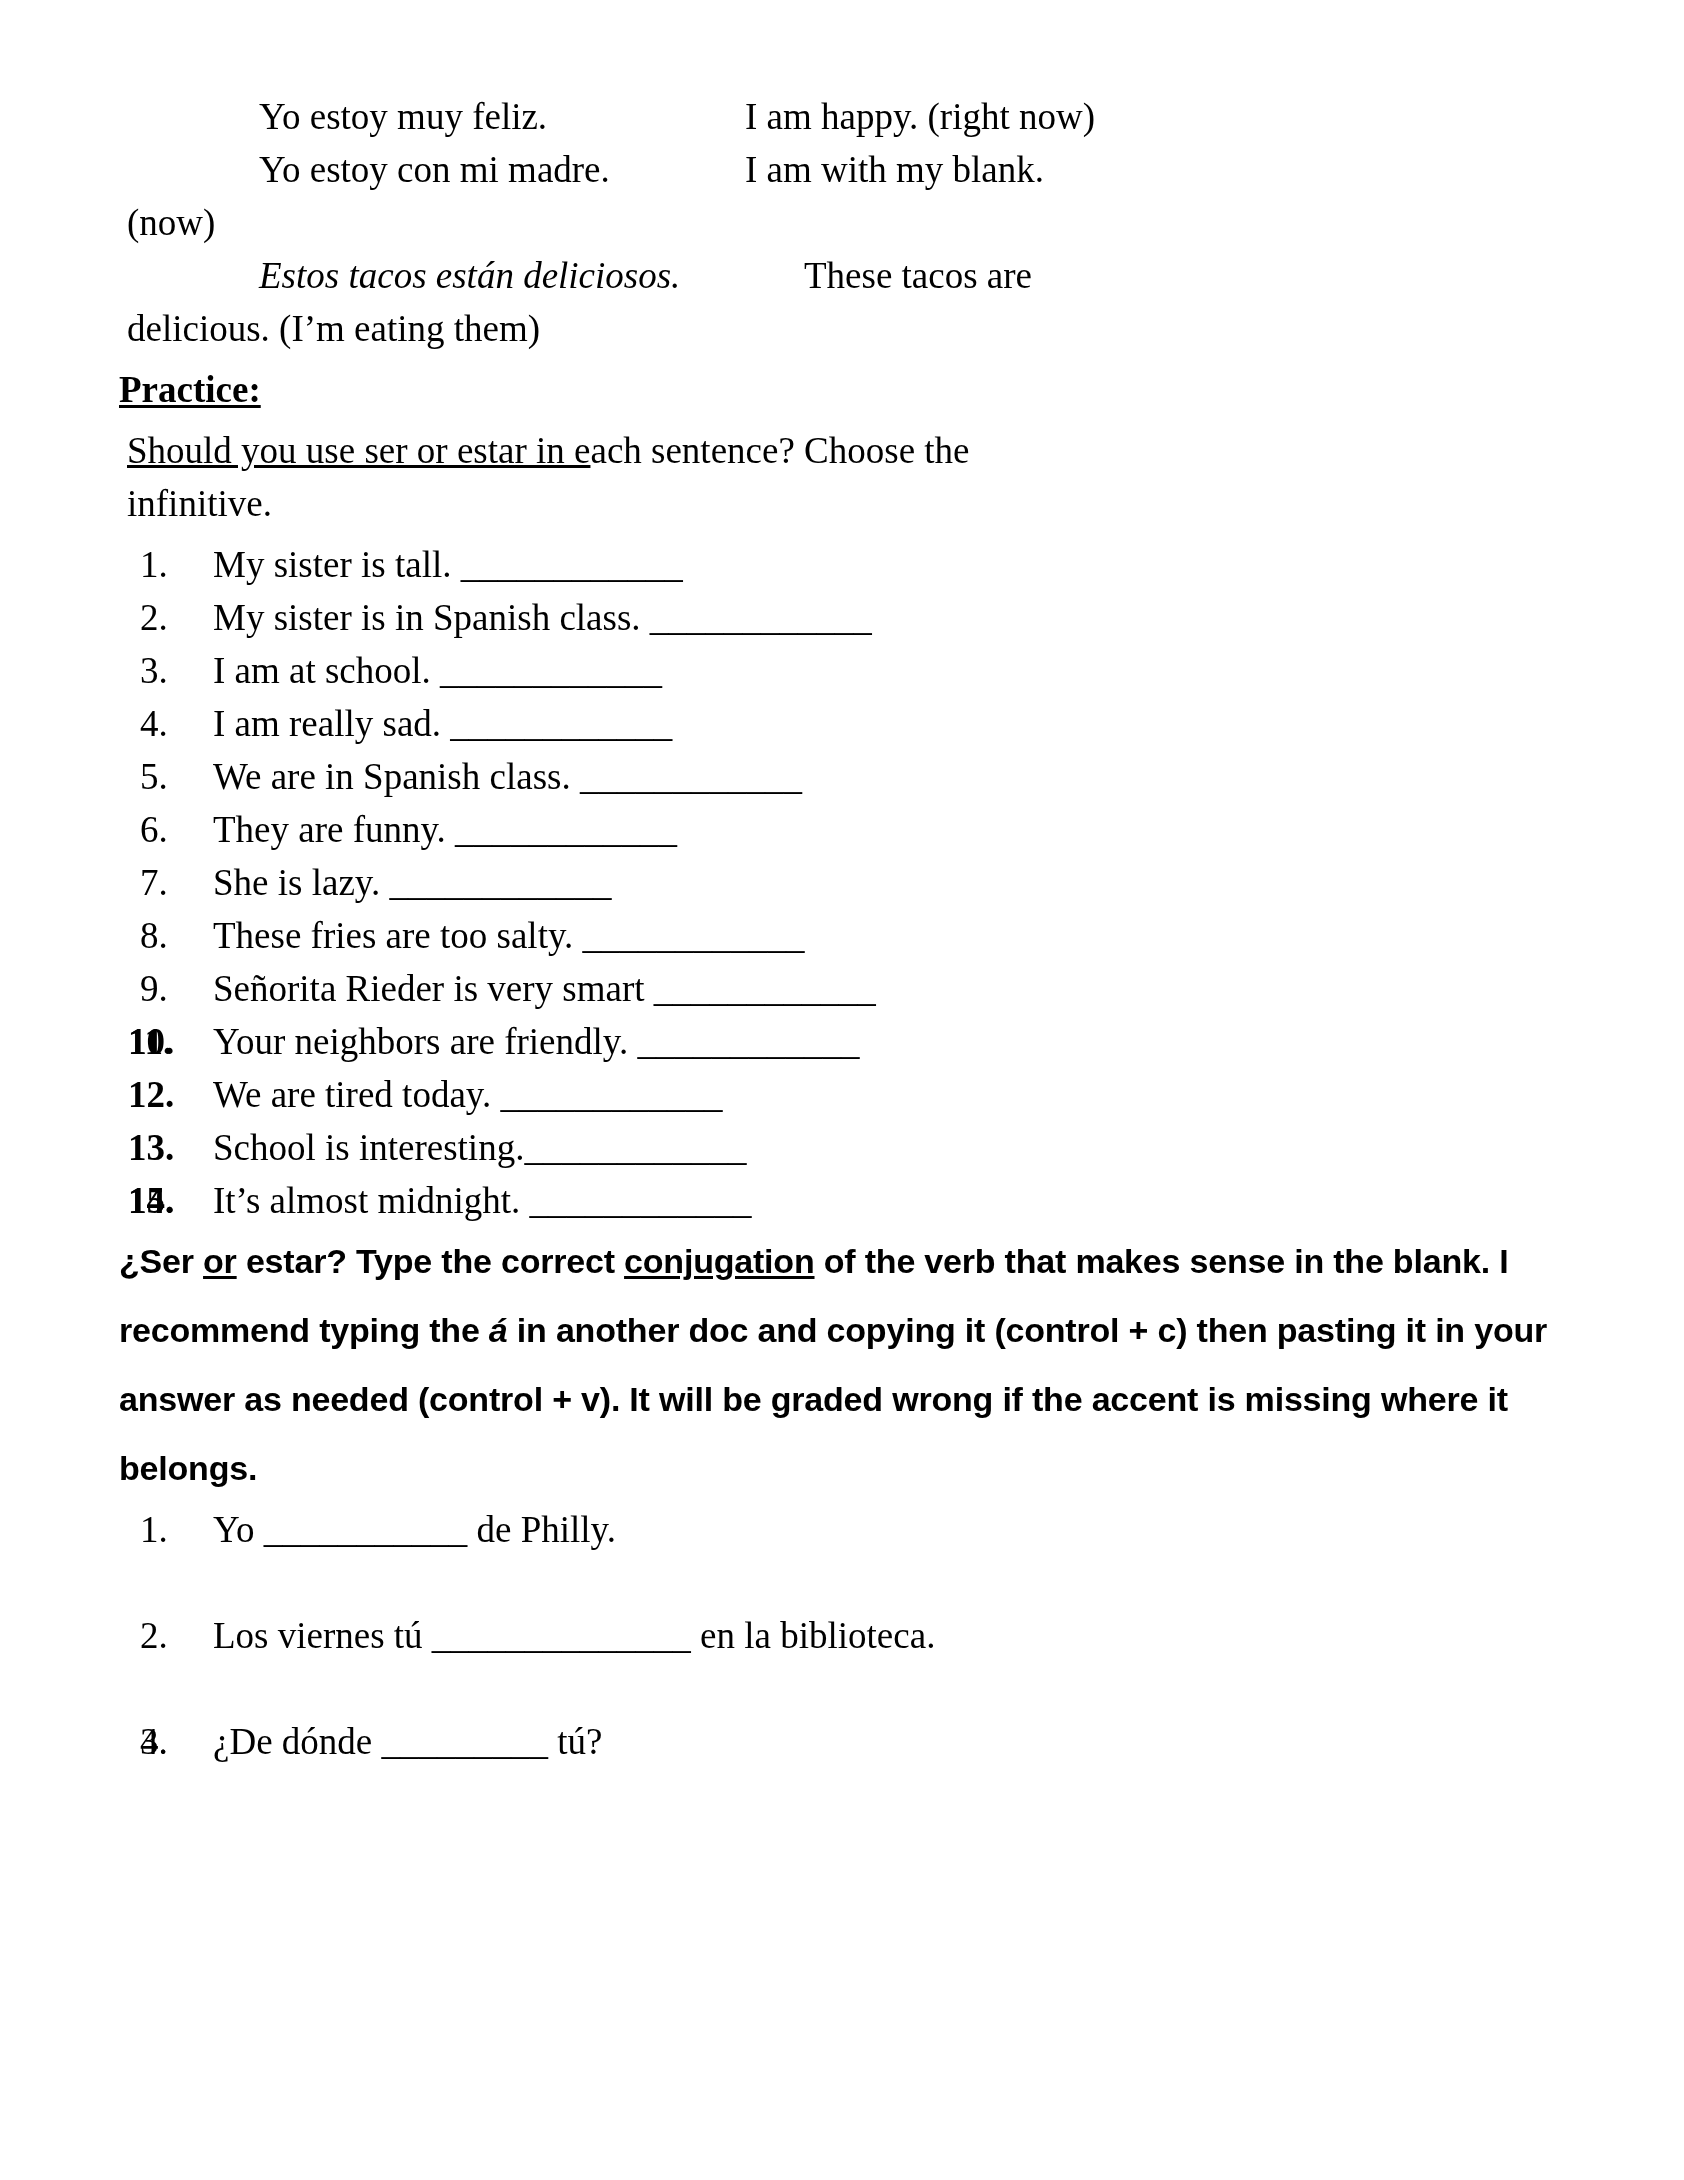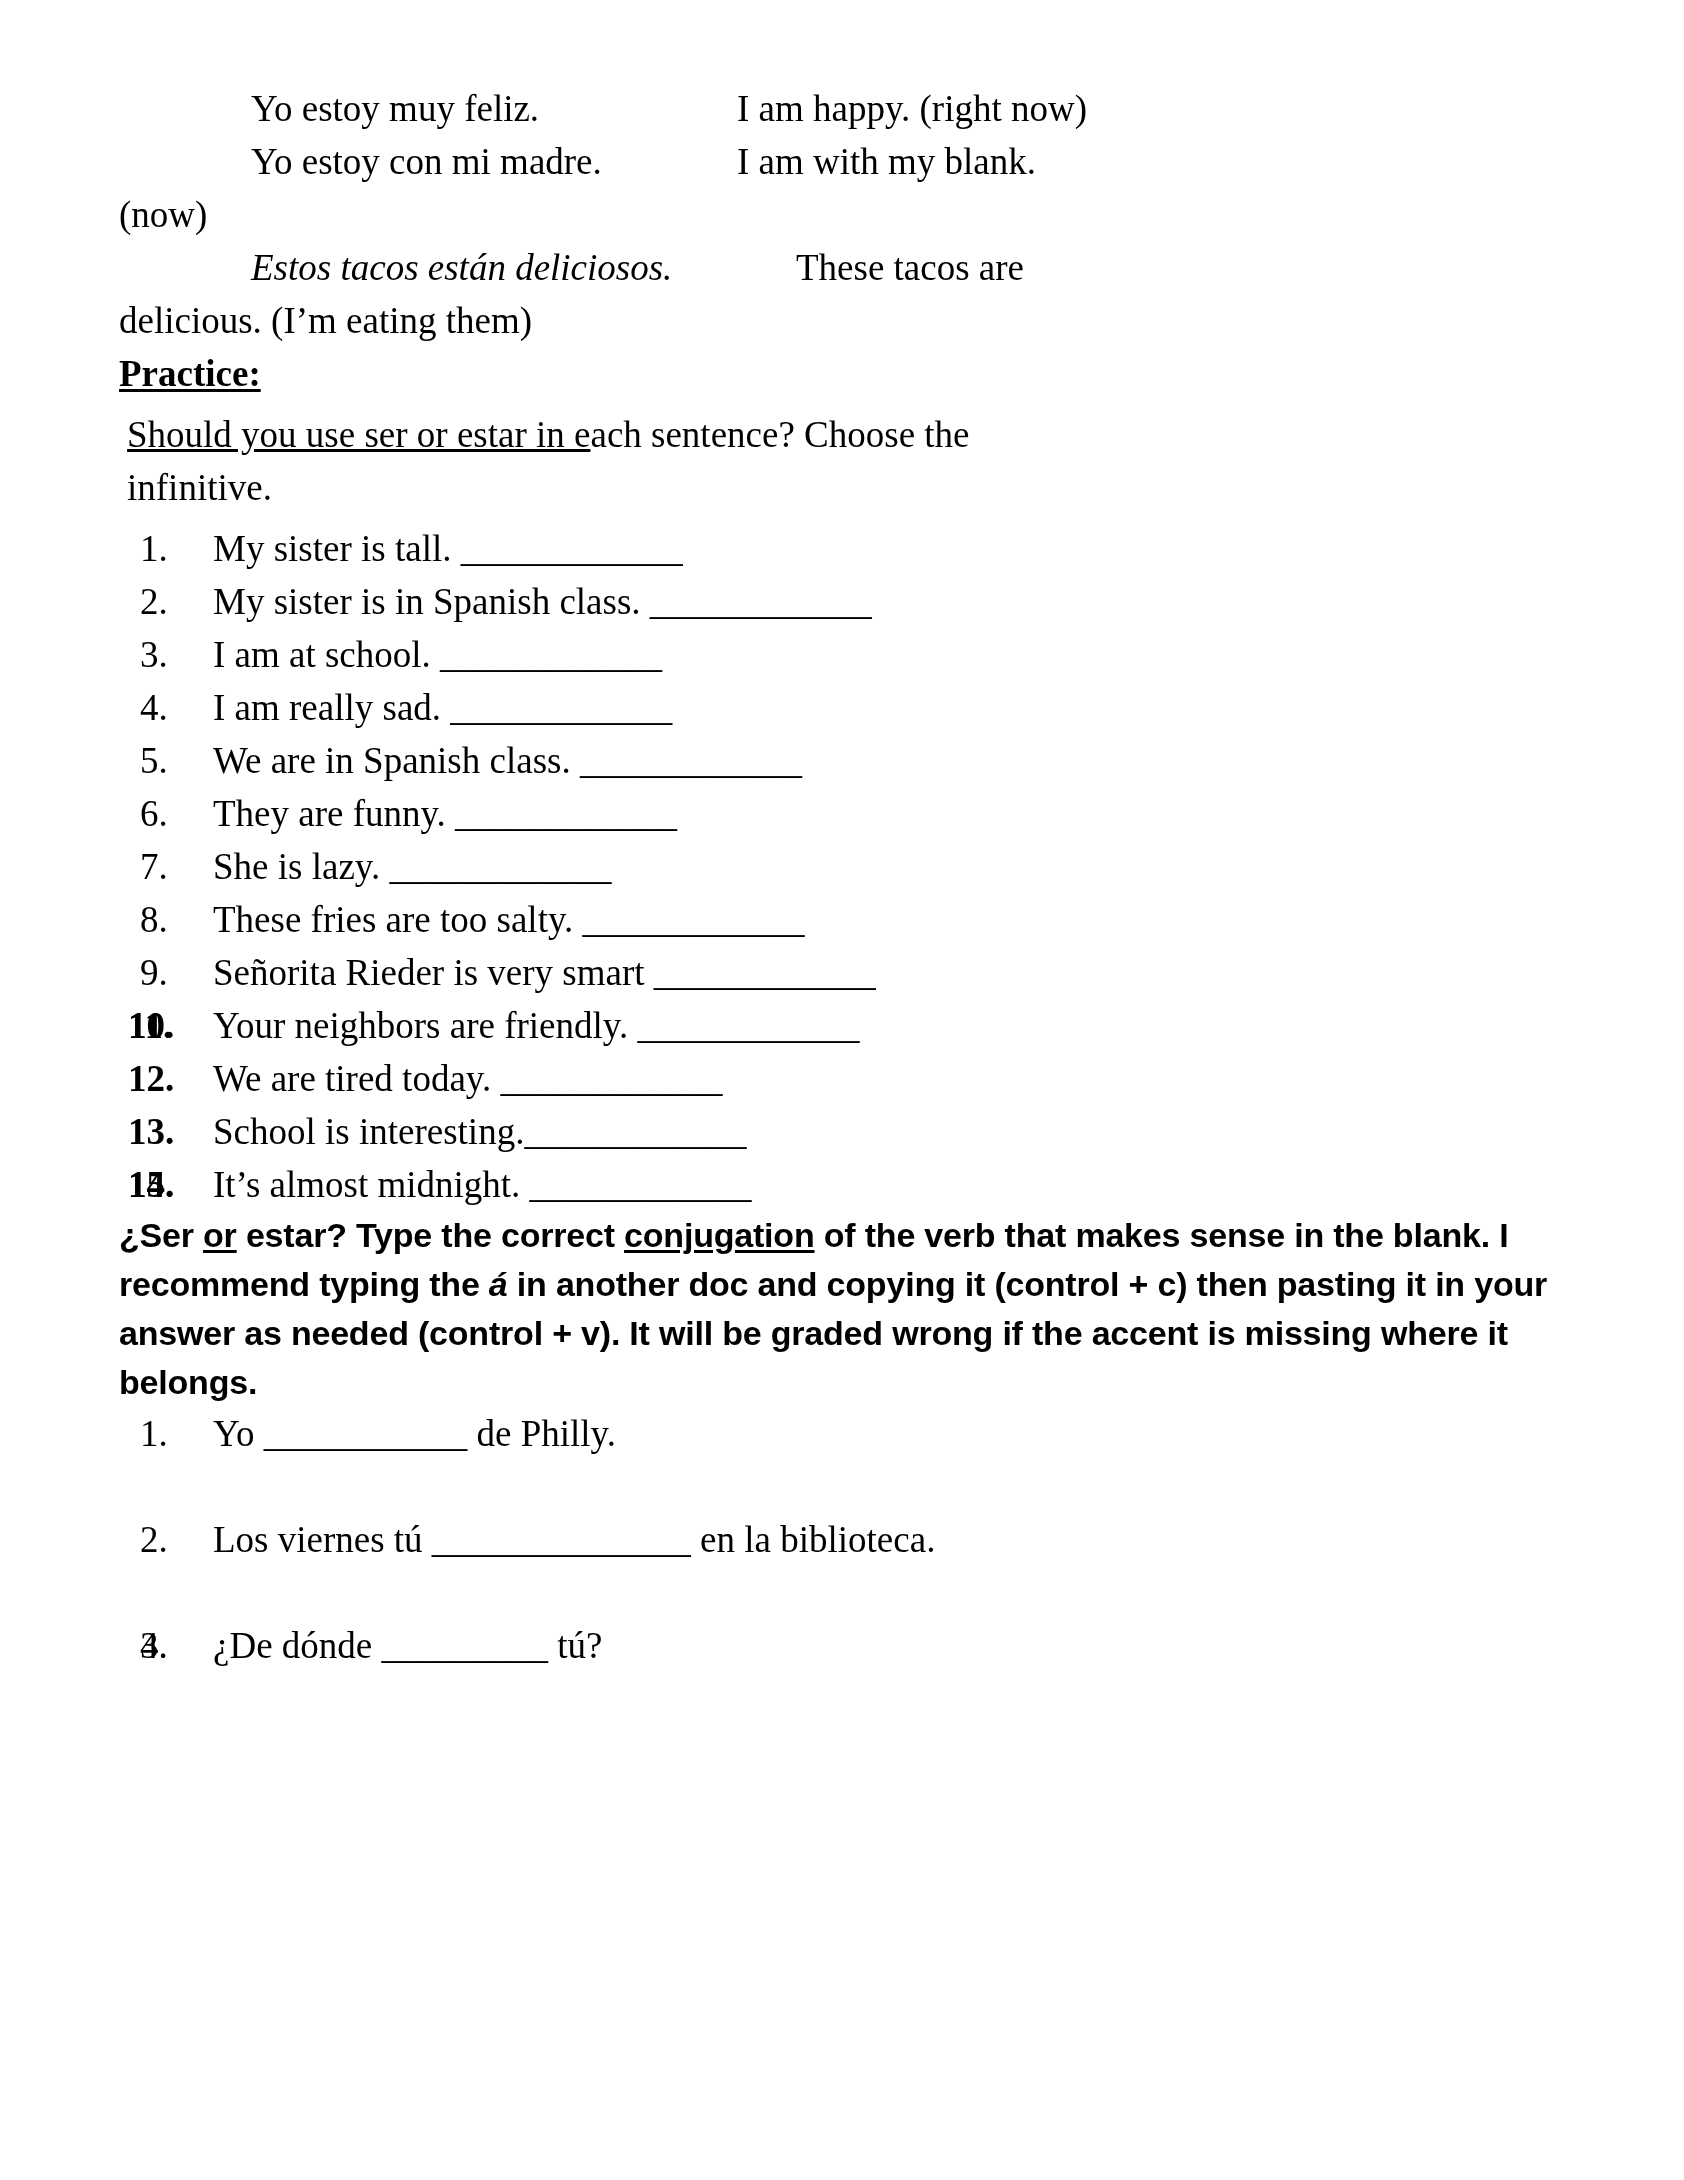--- a/index.html
+++ b/index.html
@@ -21,21 +21,21 @@
     background: #ffffff;
     box-sizing: border-box;
     padding: 82px 128px 0 119px;
   }
   .doc {
     font-size: 37px;
     line-height: 53px;
   }
 
   
-  .example-block { margin: 0; }
+  .example-block { margin: 8px; }
   .ex-line {
     display: block;
     white-space: normal;
   }
   .ex-indent { display: inline-block; width: 132px; }
   .ex-es { display: inline-block; min-width: 486px; }
   .ex-en { display: inline; }
 
   .wrapline { display: block; }
 
@@ -53,21 +53,21 @@
     font-size: 37px;
     line-height: 53px;
     margin: 8px;
   }
 
   
   .instr {
     font-family: "Liberation Sans", "DejaVu Sans", sans-serif;
     font-weight: bold;
     font-size: 34px;
-    line-height: 49px;
+    line-height: 69px;
     margin: 0;
     letter-spacing: -0.2px;
   }
   .instr .ital { font-style: italic; }
   .instr u { text-decoration: underline; text-underline-offset: 2.6px; }
 
   
   ol.items {
     list-style: none;
     margin: 0;

